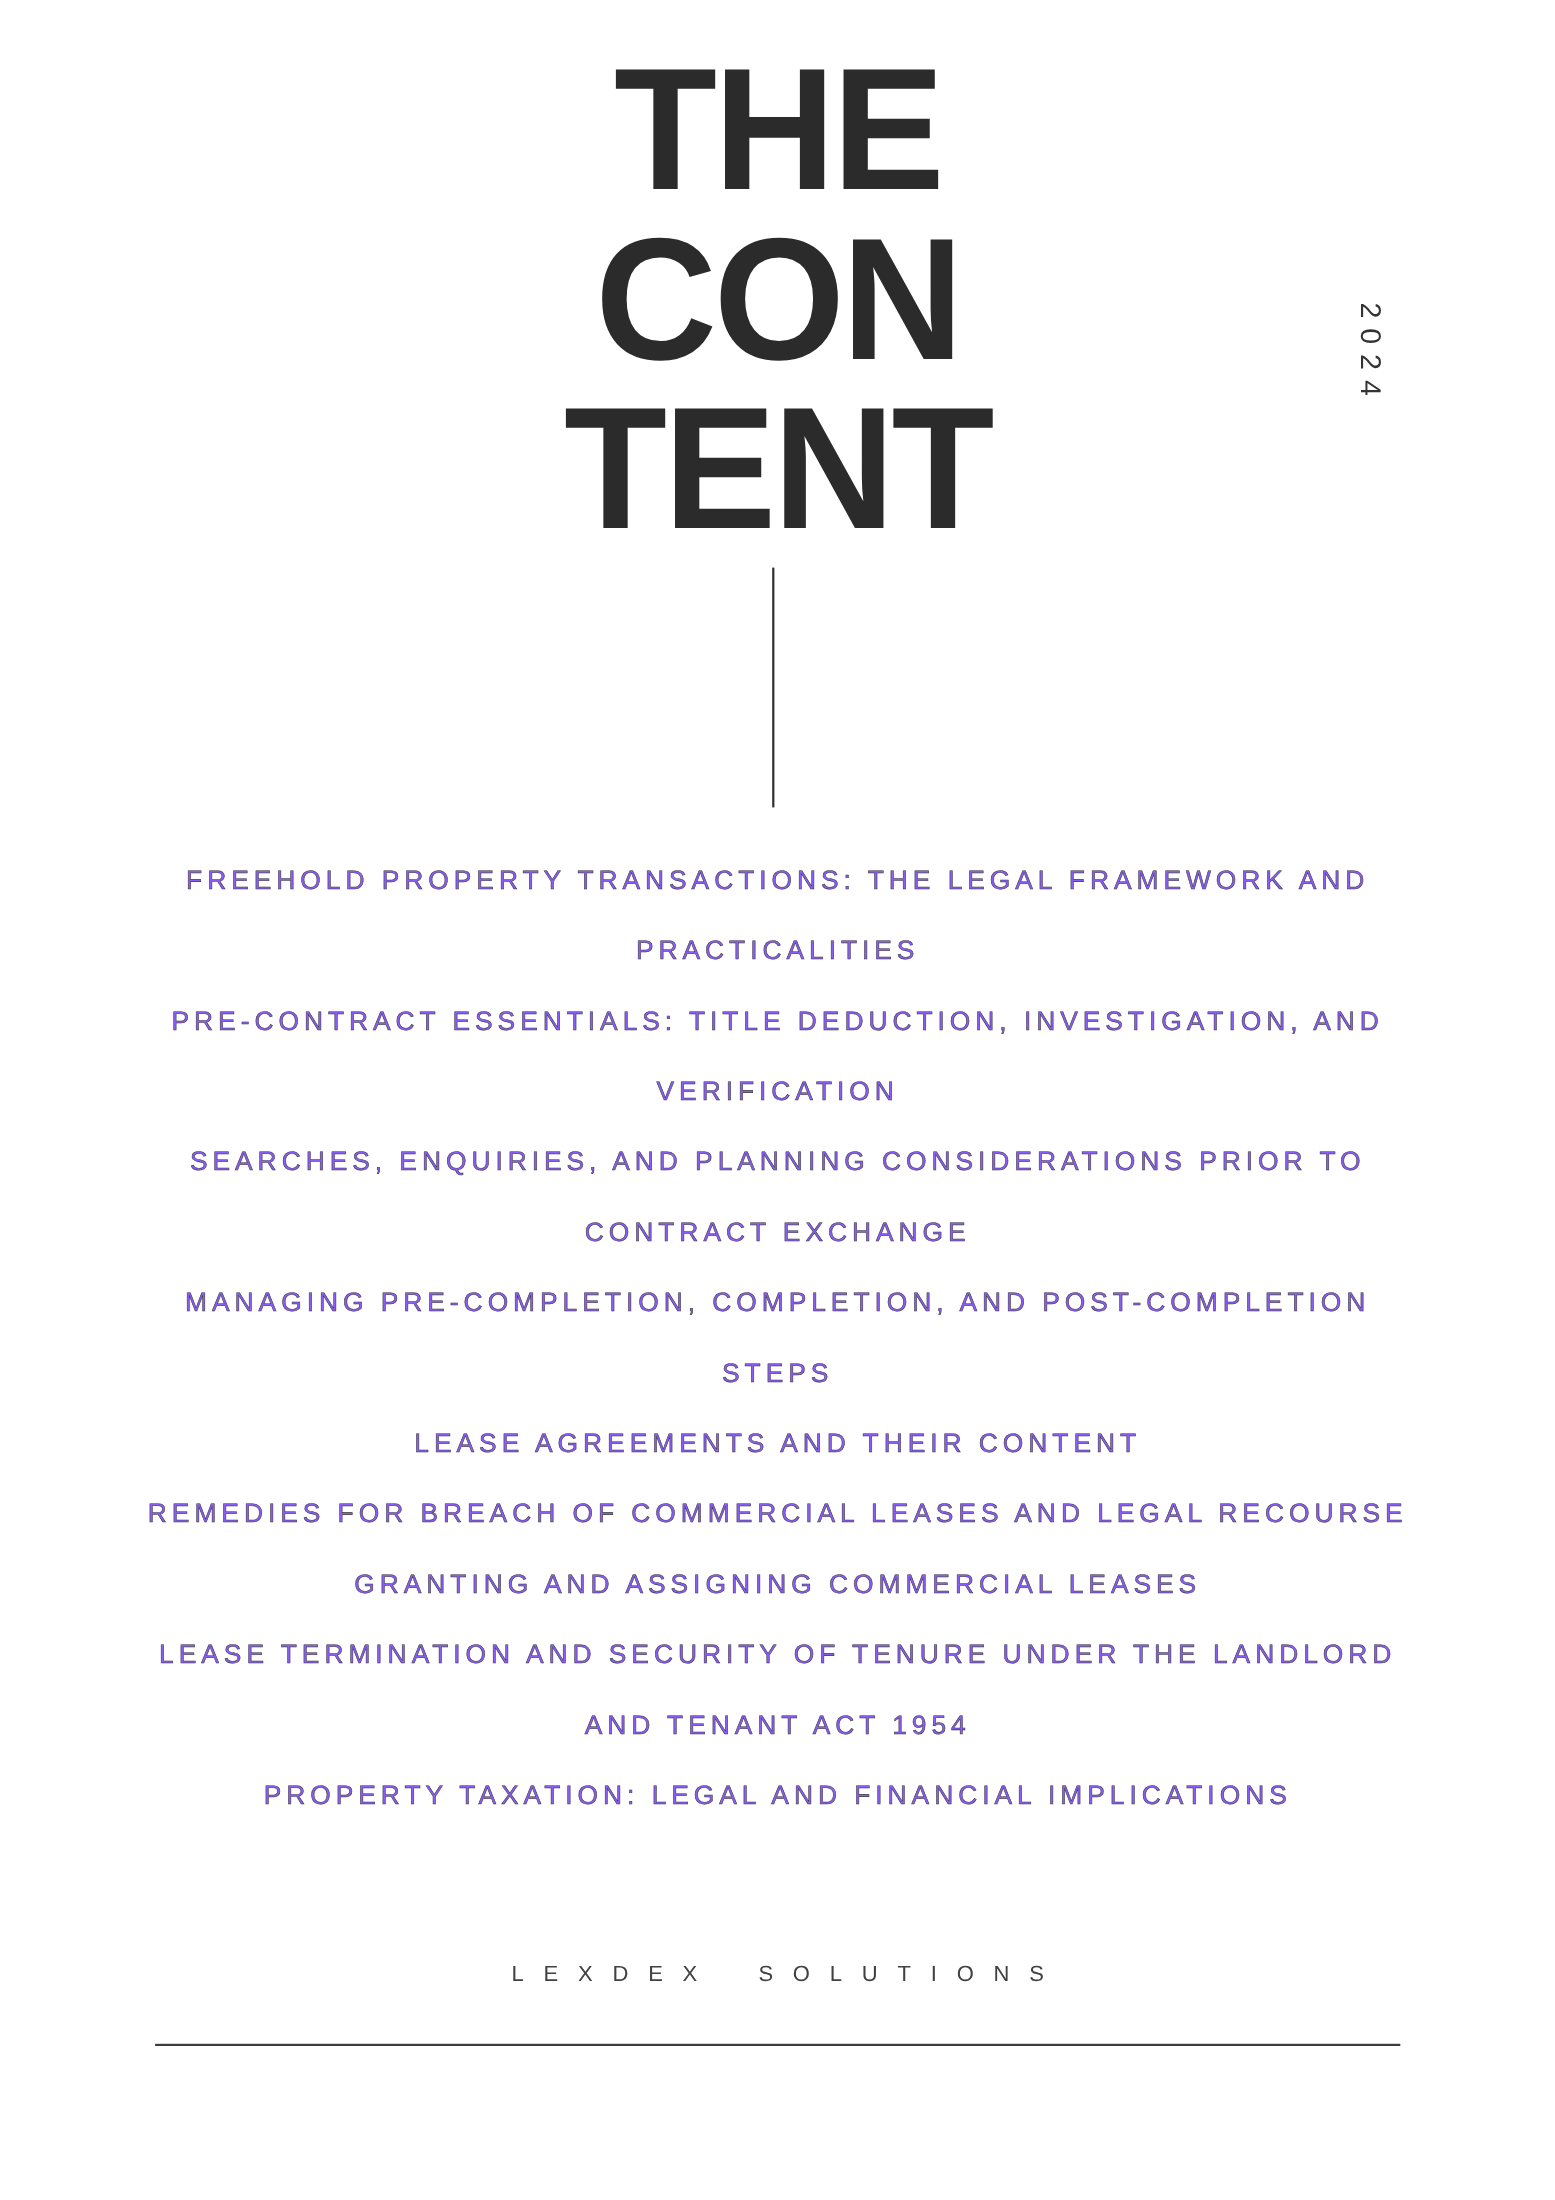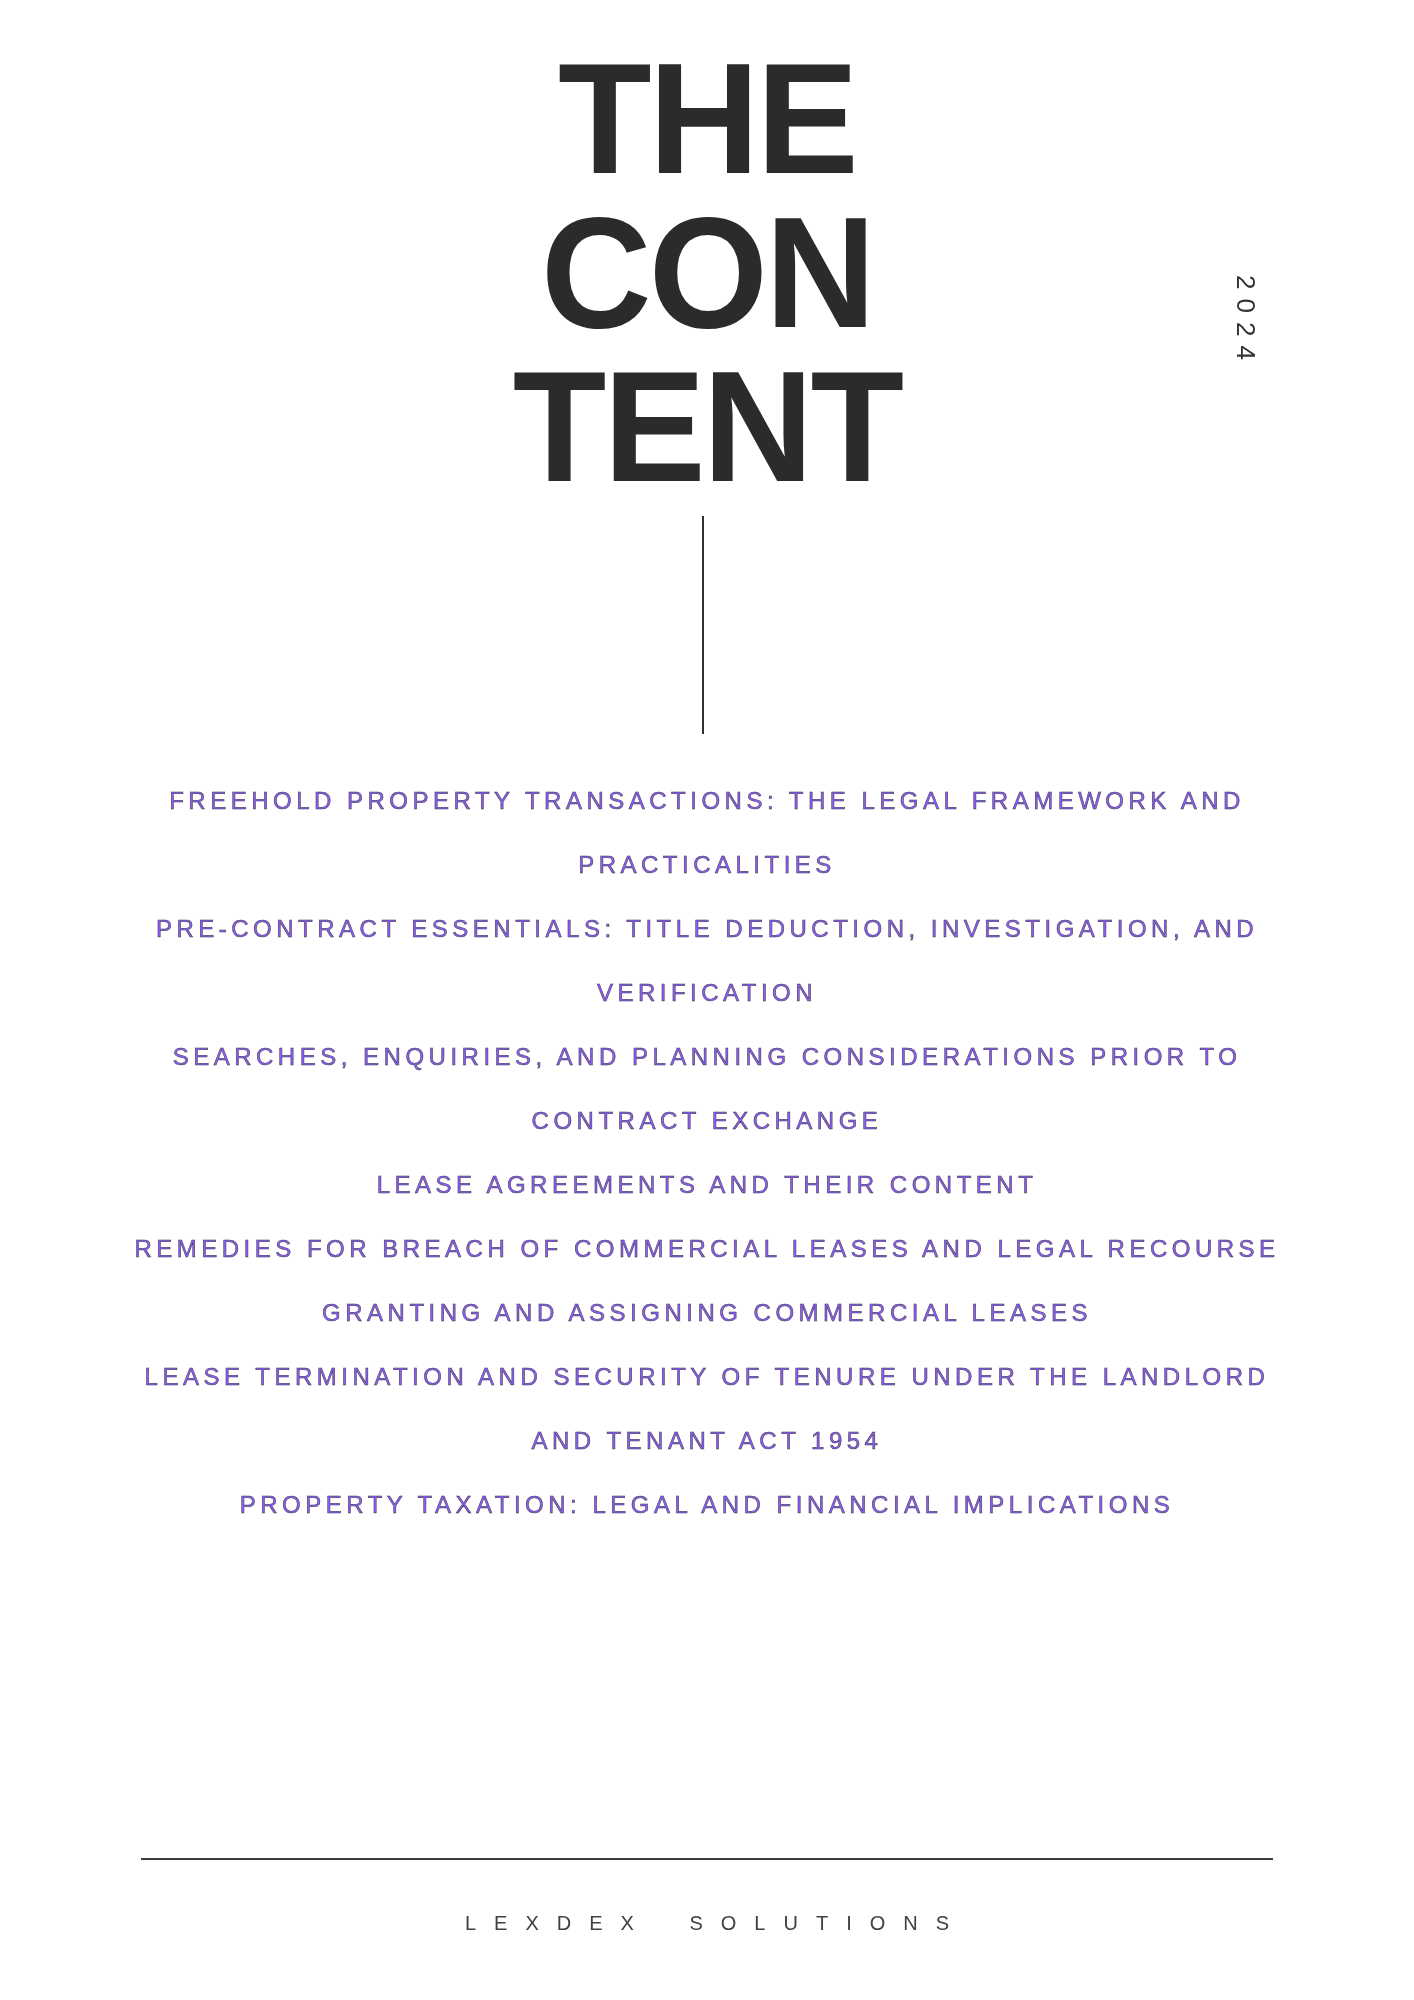--- a/index.html
+++ b/index.html
@@ -58,21 +58,21 @@
   .toc-line{white-space:nowrap;}
   
   .footer-rule{
     position:absolute;
     top:1858px;left:141px;
     width:1132px;height:2px;
     background:#3c3c3c;
   }
   .brand{
     position:absolute;
-    top:1908px;left:0;width:100%;
+    top:1780px;left:0;width:100%;
     padding-left:18px;
     box-sizing:border-box;
     text-align:center;
     font-size:20px;line-height:30px;
     letter-spacing:18px;
     word-spacing:14px;
     color:#414141;
     white-space:nowrap;
   }
 </style>
@@ -98,20 +98,24 @@
       </div>
       <div class="toc-item">
         <div class="toc-line">PRE-CONTRACT ESSENTIALS: TITLE DEDUCTION, INVESTIGATION, AND</div>
         <div class="toc-line">VERIFICATION</div>
       </div>
       <div class="toc-item">
         <div class="toc-line">SEARCHES, ENQUIRIES, AND PLANNING CONSIDERATIONS PRIOR TO</div>
         <div class="toc-line">CONTRACT EXCHANGE</div>
       </div>
       <div class="toc-item">
+        <div class="toc-line">MANAGING PRE-COMPLETION, COMPLETION, AND POST-COMPLETION</div>
+        <div class="toc-line">STEPS</div>
+      </div>
+      <div class="toc-item">
         <div class="toc-line">LEASE AGREEMENTS AND THEIR CONTENT</div>
       </div>
       <div class="toc-item">
         <div class="toc-line">REMEDIES FOR BREACH OF COMMERCIAL LEASES AND LEGAL RECOURSE</div>
       </div>
       <div class="toc-item">
         <div class="toc-line">GRANTING AND ASSIGNING COMMERCIAL LEASES</div>
       </div>
       <div class="toc-item">
         <div class="toc-line">LEASE TERMINATION AND SECURITY OF TENURE UNDER THE LANDLORD</div>

